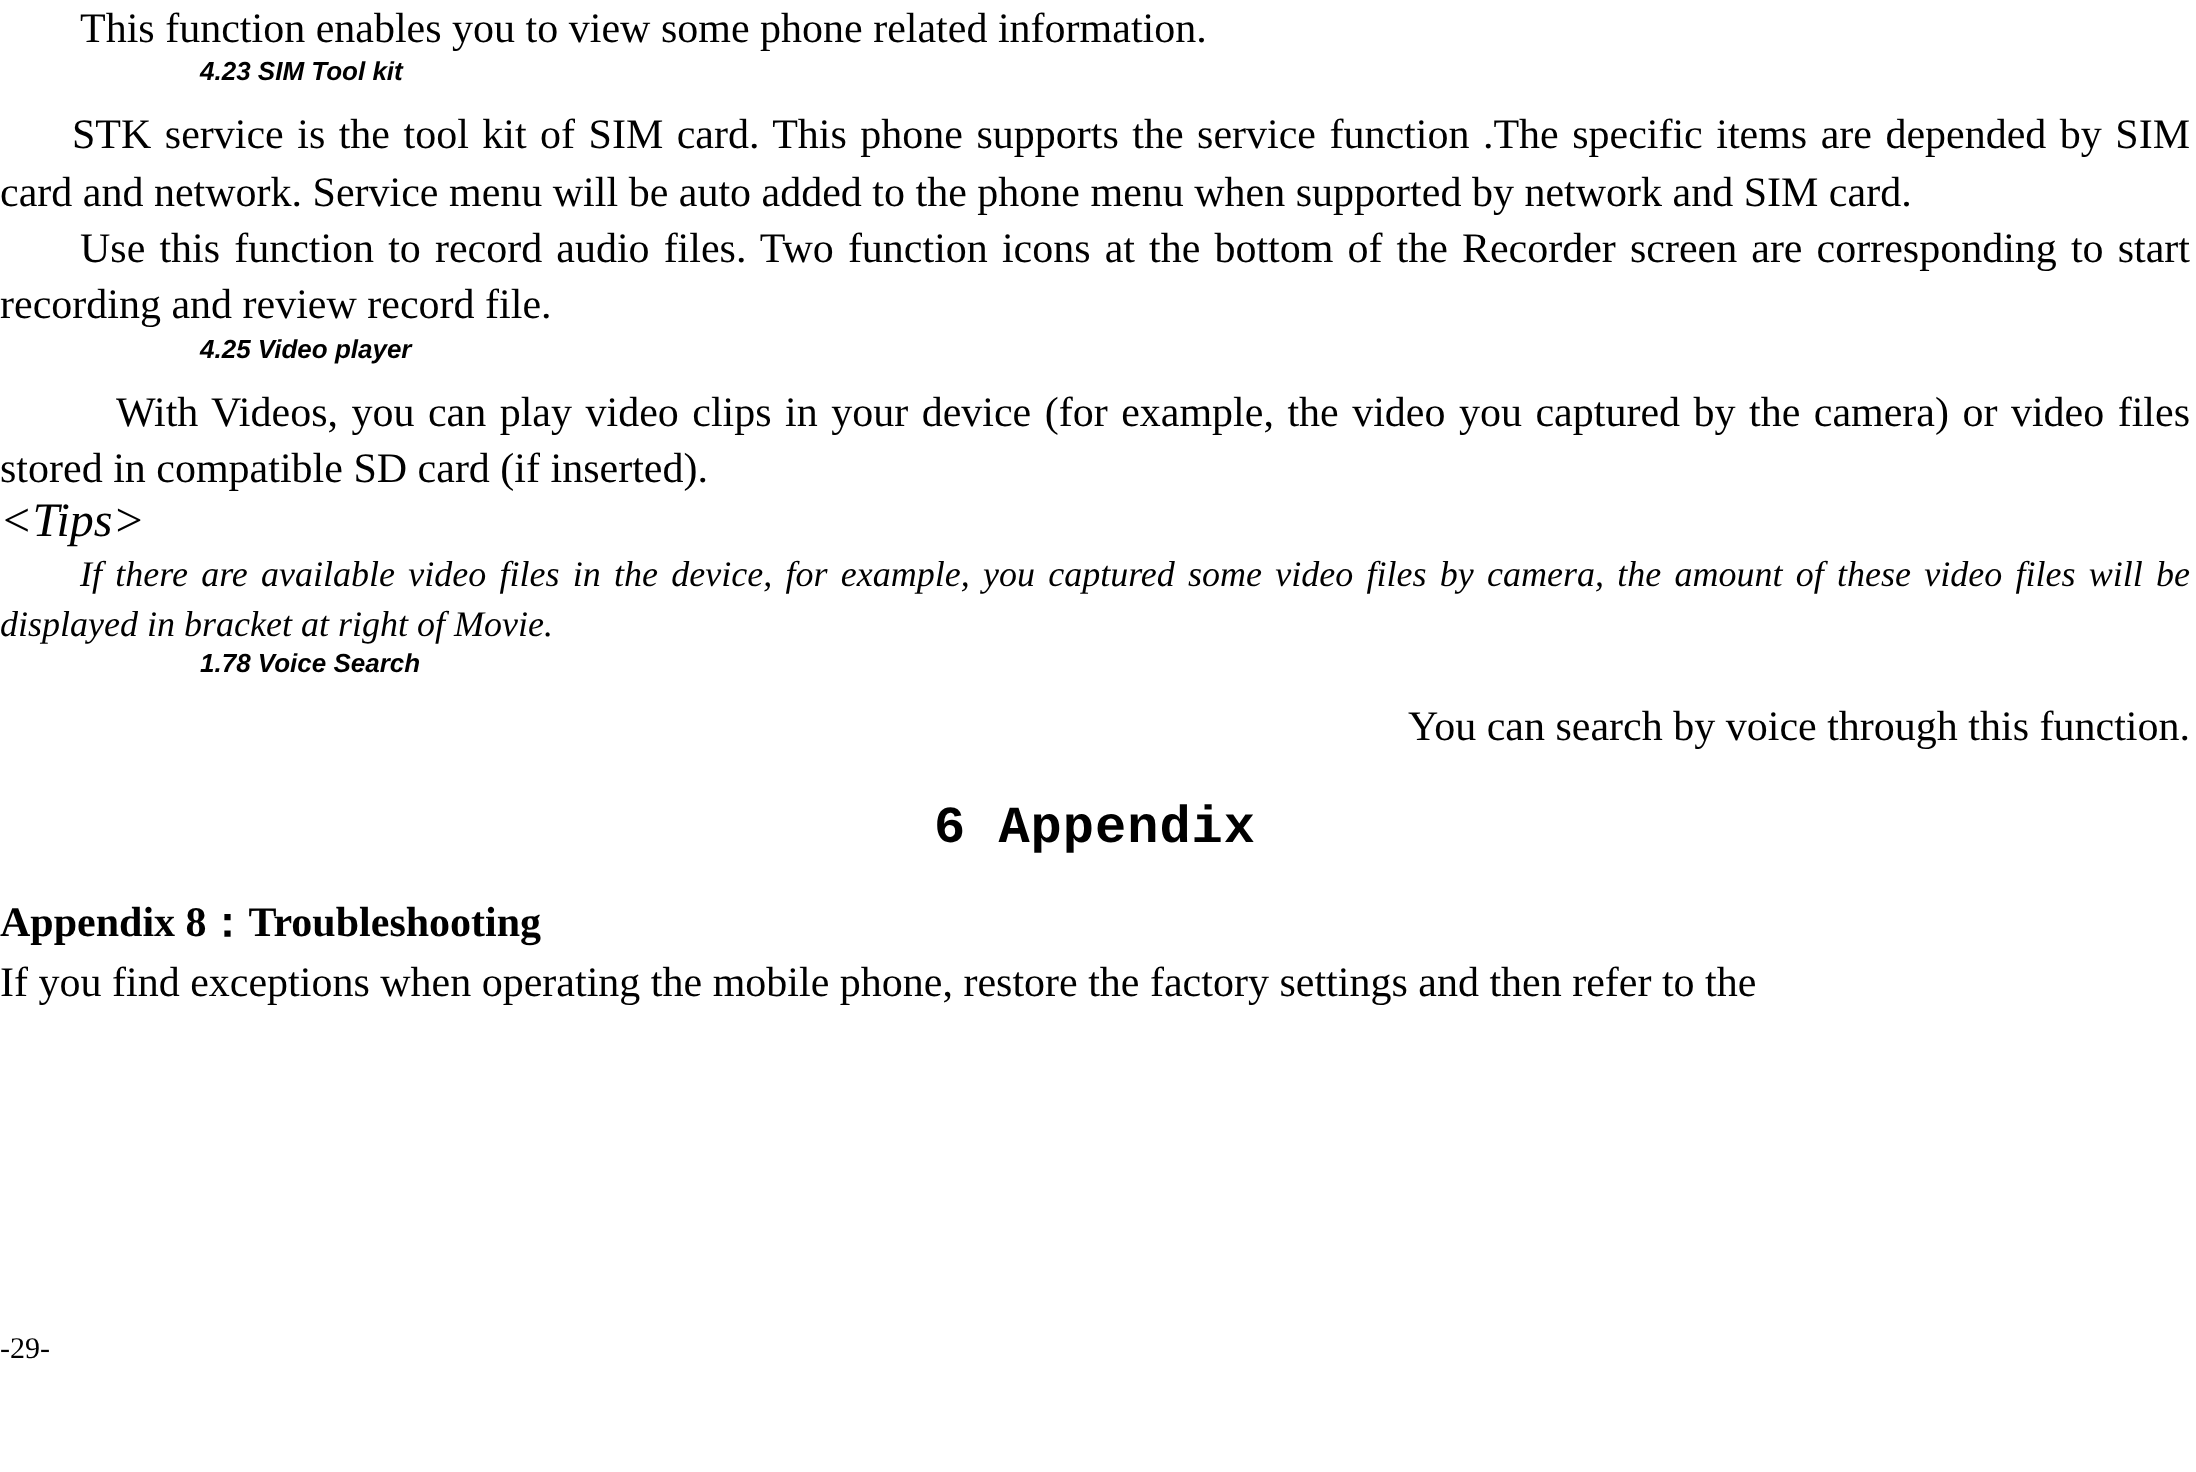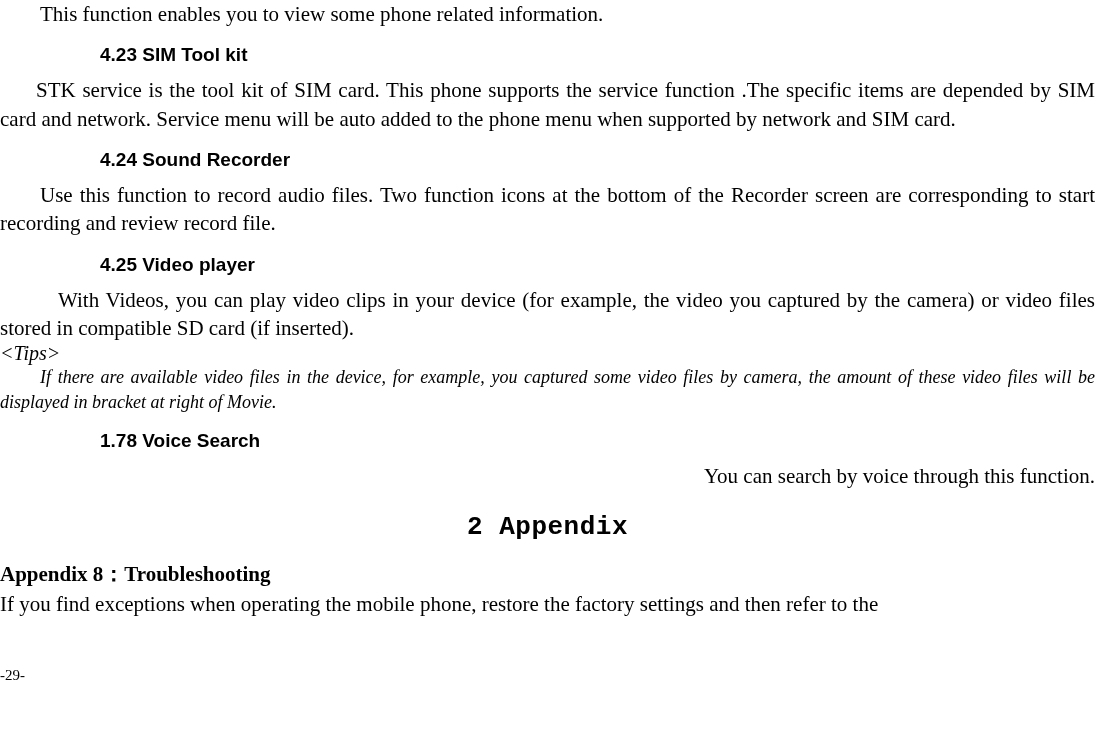--- a/index.html
+++ b/index.html
@@ -20,26 +20,27 @@
     font-size: 21px;
     line-height: 1.35;
     margin: 0;
     text-align: justify;
   }
   .indented { text-indent: 40px; }
   .indented-2 { text-indent: 58px; }
   .section-heading {
     font-family: Arial, Helvetica, sans-serif;
     font-weight: bold;
-    font-size: 19px;
-    margin: 16px 0 10px 100px;
+    font-size: 13px;
+    margin: 0 0 10px 100px;
+    font-style: italic;
   }
   .tips {
     font-style: italic;
-    font-size: 20px;
+    font-size: 24px;
     margin: 0;
   }
   .italic-para {
     font-style: italic;
     font-size: 18px;
     line-height: 1.35;
     text-align: justify;
     text-indent: 40px;
     margin: 0;
   }
@@ -67,30 +68,29 @@
 </head>
 <body>
 
 <div class="page">
 
   <p class="body-para indented">This function enables you to view some phone related information.</p>
 
   <div class="section-heading">4.23  SIM Tool kit</div>
   <p class="body-para" style="text-indent:36px">STK service is the tool kit of SIM card. This phone supports the service function .The specific items are depended by SIM card and network. Service menu will be auto added to the phone menu when supported by network and SIM card.</p>
 
-  <div class="section-heading">4.24  Sound Recorder</div>
   <p class="body-para indented">Use this function to record audio files. Two function icons at the bottom of the Recorder screen are corresponding to start recording and review record file.</p>
 
   <div class="section-heading">4.25  Video player</div>
   <p class="body-para indented-2">With Videos, you can play video clips in your device (for example, the video you captured by the camera) or video files stored in compatible SD card (if inserted).</p>
   <p class="tips">&lt;Tips&gt;</p>
   <p class="italic-para">If there are available video files in the device, for example, you captured some video files by camera, the amount of these video files will be displayed in bracket at right of Movie.</p>
 
   <div class="section-heading">1.78  Voice Search</div>
   <p class="body-para indented-2" style="text-align:right">You can search by voice through this function.</p>
 
-  <div class="chapter-title">2 Appendix</div>
+  <div class="chapter-title">6 Appendix</div>
 
   <p class="appendix-heading">Appendix 8：Troubleshooting</p>
   <p class="body-para">If you find exceptions when operating the mobile phone, restore the factory settings and then refer to the</p>
 
   <div class="page-num">-29-</div>
 </div>
 
 </body></html>

